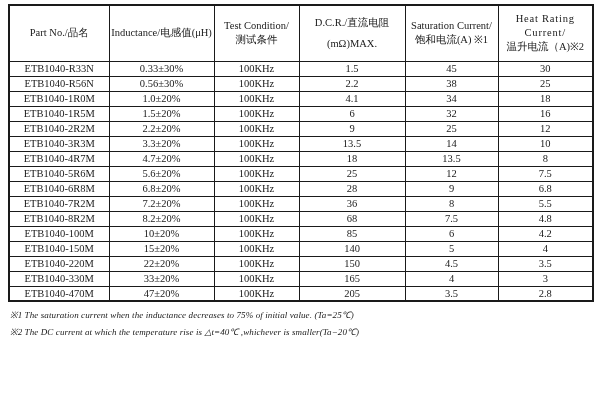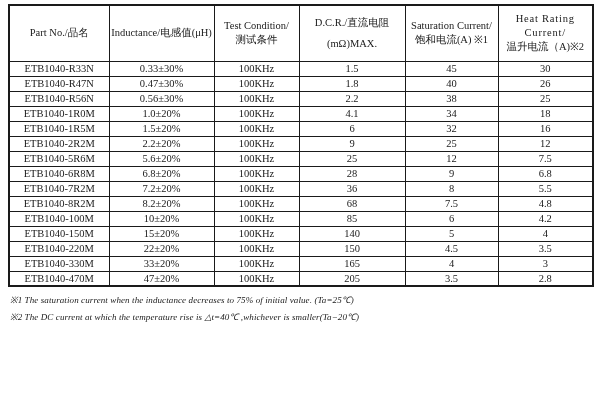--- a/index.html
+++ b/index.html
@@ -95,28 +95,20 @@
     <tbody>
         <tr>
           <td>ETB1040-R33N</td>
           <td>0.33±30%</td>
           <td>100KHz</td>
           <td>1.5</td>
           <td>45</td>
           <td>30</td>
         </tr>
         <tr>
-          <td>ETB1040-R47N</td>
-          <td>0.47±30%</td>
-          <td>100KHz</td>
-          <td>1.8</td>
-          <td>40</td>
-          <td>26</td>
-        </tr>
-        <tr>
           <td>ETB1040-R56N</td>
           <td>0.56±30%</td>
           <td>100KHz</td>
           <td>2.2</td>
           <td>38</td>
           <td>25</td>
         </tr>
         <tr>
           <td>ETB1040-1R0M</td>
           <td>1.0±20%</td>
@@ -133,20 +125,36 @@
           <td>32</td>
           <td>16</td>
         </tr>
         <tr>
           <td>ETB1040-2R2M</td>
           <td>2.2±20%</td>
           <td>100KHz</td>
           <td>9</td>
           <td>25</td>
           <td>12</td>
+        </tr>
+        <tr>
+          <td>ETB1040-3R3M</td>
+          <td>3.3±20%</td>
+          <td>100KHz</td>
+          <td>13.5</td>
+          <td>14</td>
+          <td>10</td>
+        </tr>
+        <tr>
+          <td>ETB1040-4R7M</td>
+          <td>4.7±20%</td>
+          <td>100KHz</td>
+          <td>18</td>
+          <td>13.5</td>
+          <td>8</td>
         </tr>
         <tr>
           <td>ETB1040-5R6M</td>
           <td>5.6±20%</td>
           <td>100KHz</td>
           <td>25</td>
           <td>12</td>
           <td>7.5</td>
         </tr>
         <tr>

